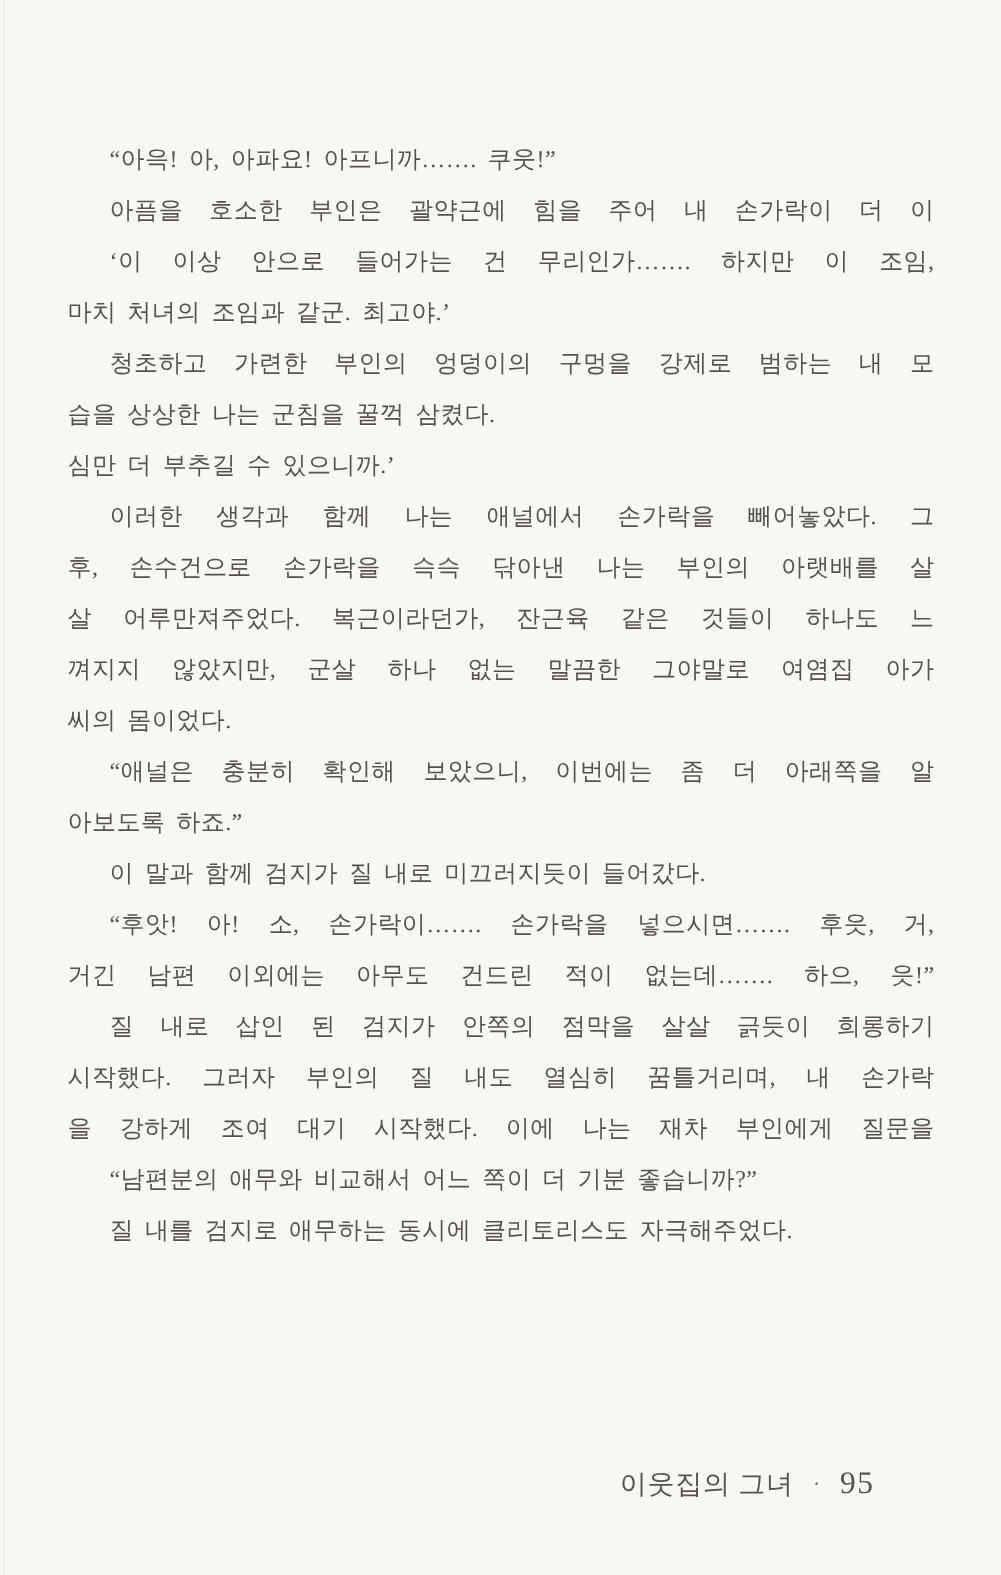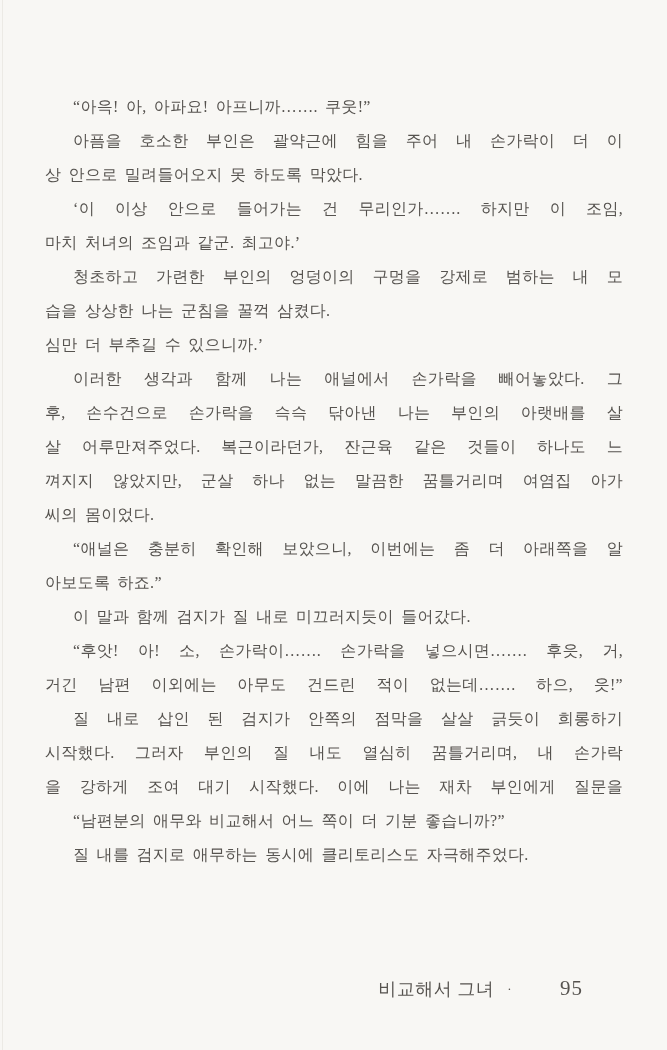--- a/index.html
+++ b/index.html
@@ -58,53 +58,51 @@
   }
   .footer .dot{
     font-size:13px;
     margin:0 13px;
     align-self:center;
   }
   .footer .num{
     font-family:"Liberation Serif","DejaVu Serif",serif;
     font-size:21px;
     letter-spacing:1px;
-    margin-left:35px;
   }
 </style>
 </head>
 <body>
 
 <div class="page">
   <div class="scan-edge"></div>
 
   <div class="text-block">
       <div class="line indent">“아윽! 아, 아파요! 아프니까……. 쿠웃!”</div>
       <div class="line indent justify">아픔을 호소한 부인은 괄약근에 힘을 주어 내 손가락이 더 이</div>
-      <div class="line">상 안으로 밀려들어오지 못 하도록 막았다.</div>
       <div class="line indent justify">‘이 이상 안으로 들어가는 건 무리인가……. 하지만 이 조임,</div>
       <div class="line">마치 처녀의 조임과 같군. 최고야.’</div>
       <div class="line indent justify">청초하고 가련한 부인의 엉덩이의 구멍을 강제로 범하는 내 모</div>
       <div class="line">습을 상상한 나는 군침을 꿀꺽 삼켰다.</div>
       <div class="line">심만 더 부추길 수 있으니까.’</div>
       <div class="line indent justify">이러한 생각과 함께 나는 애널에서 손가락을 빼어놓았다. 그</div>
       <div class="line justify">후, 손수건으로 손가락을 슥슥 닦아낸 나는 부인의 아랫배를 살</div>
       <div class="line justify">살 어루만져주었다. 복근이라던가, 잔근육 같은 것들이 하나도 느</div>
-      <div class="line justify">껴지지 않았지만, 군살 하나 없는 말끔한 꿈틀거리며 여염집 아가</div>
+      <div class="line justify">껴지지 않았지만, 군살 하나 없는 말끔한 그야말로 여염집 아가</div>
       <div class="line">씨의 몸이었다.</div>
       <div class="line indent justify">“애널은 충분히 확인해 보았으니, 이번에는 좀 더 아래쪽을 알</div>
       <div class="line">아보도록 하죠.”</div>
       <div class="line indent">이 말과 함께 검지가 질 내로 미끄러지듯이 들어갔다.</div>
       <div class="line indent justify">“후앗! 아! 소, 손가락이……. 손가락을 넣으시면……. 후읏, 거,</div>
       <div class="line justify">거긴 남편 이외에는 아무도 건드린 적이 없는데……. 하으, 읏!”</div>
       <div class="line indent justify">질 내로 삽인 된 검지가 안쪽의 점막을 살살 긁듯이 희롱하기</div>
       <div class="line justify">시작했다. 그러자 부인의 질 내도 열심히 꿈틀거리며, 내 손가락</div>
       <div class="line justify">을 강하게 조여 대기 시작했다. 이에 나는 재차 부인에게 질문을</div>
       <div class="line indent">“남편분의 애무와 비교해서 어느 쪽이 더 기분 좋습니까?”</div>
       <div class="line indent">질 내를 검지로 애무하는 동시에 클리토리스도 자극해주었다.</div>
     </div>
 
   <div class="footer">
-    <span class="title">비교해서 그녀</span>
+    <span class="title">이웃집의 그녀</span>
     <span class="dot">·</span>
     <span class="num">95</span>
   </div>
 </div>
 
 </body></html>

